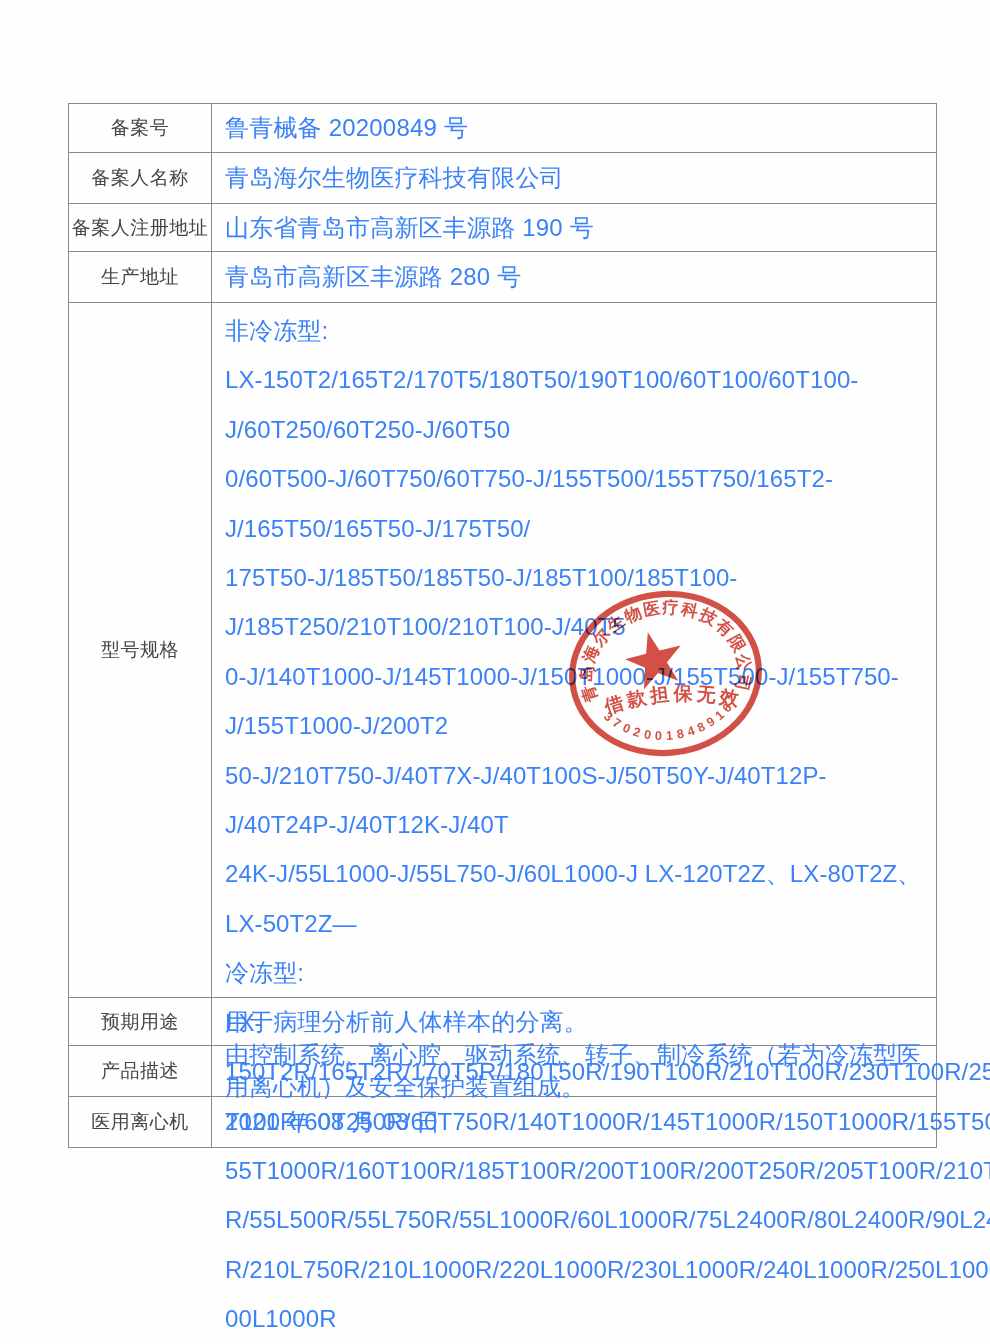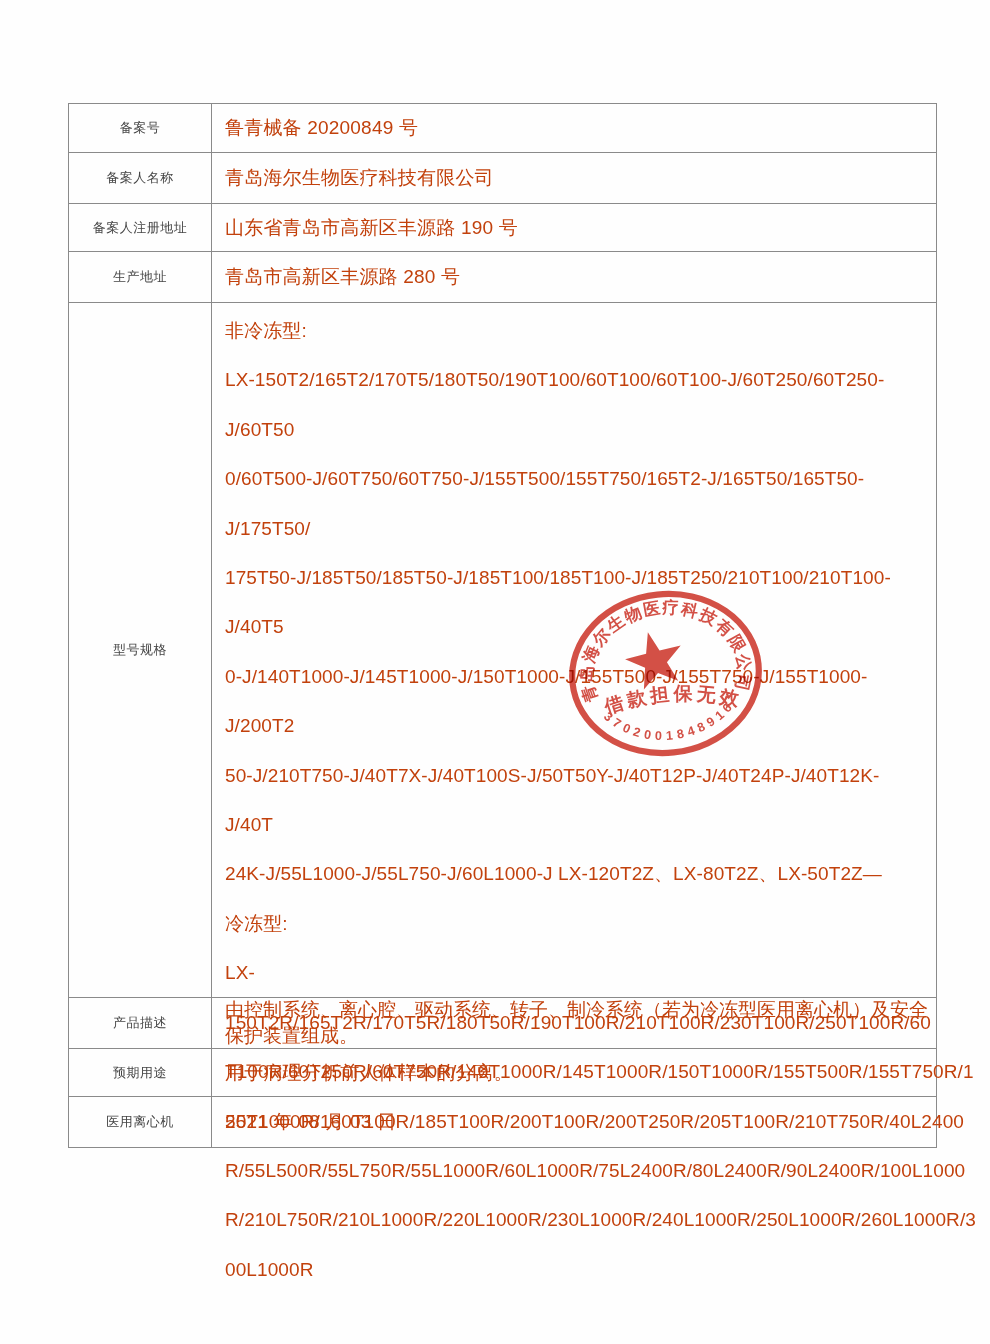--- a/index.html
+++ b/index.html
@@ -16,30 +16,30 @@
   .doc-table {
     position:absolute; left:68px; top:103px; width:867px;
     border:1.6px solid #8a8a8a;
     background:transparent;
   }
   .t-row { display:flex; }
   .t-row + .t-row { border-top:1.6px solid #8a8a8a; }
   .label-cell {
     width:142px; flex:none;
     display:flex; align-items:center; justify-content:center;
-    font-size:13px; letter-spacing:.5px;
+    font-size:19px; letter-spacing:.5px;
     color:#454545;
   }
   .value-cell {
     flex:1; min-width:0;
     border-left:1.6px solid #8a8a8a;
     display:flex; align-items:center;
     padding:0 13px;
-    font-size:19px; letter-spacing:.2px;
-    color:#c2410c;
+    font-size:24px; letter-spacing:.2px;
+    color:#3b82f6;
   }
   .value-cell.spec {
     display:block;
     padding:3px 13px 0 13px;
     line-height:49.4px;
     white-space:pre-line;
     letter-spacing:.1px;
   }
   .value-cell.desc { letter-spacing:0; padding-right:6px; }
 
@@ -94,28 +94,28 @@
 24K-J/55L1000-J/55L750-J/60L1000-J LX-120T2Z、LX-80T2Z、LX-50T2Z—
 冷冻型:
 LX-150T2R/165T2R/170T5R/180T50R/190T100R/210T100R/230T100R/250T100R/60
 T100R/60T250R/60T750R/140T1000R/145T1000R/150T1000R/155T500R/155T750R/1
 55T1000R/160T100R/185T100R/200T100R/200T250R/205T100R/210T750R/40L2400
 R/55L500R/55L750R/55L1000R/60L1000R/75L2400R/80L2400R/90L2400R/100L1000
 R/210L750R/210L1000R/220L1000R/230L1000R/240L1000R/250L1000R/260L1000R/3
 00L1000R</div>
     </div>
 
+    <div class="t-row" style="height:47px">
+      <div class="label-cell">预期用途</div>
+      <div class="value-cell">用于病理分析前人体样本的分离。</div>
+    </div>
+
     <div class="t-row" style="height:50px">
       <div class="label-cell">产品描述</div>
       <div class="value-cell desc">由控制系统、离心腔、驱动系统、转子、制冷系统（若为冷冻型医用离心机）及安全保护装置组成。</div>
-    </div>
-
-    <div class="t-row" style="height:47px">
-      <div class="label-cell">预期用途</div>
-      <div class="value-cell">用于病理分析前人体样本的分离。</div>
     </div>
 
 
     <div class="t-row" style="height:50px">
       <div class="label-cell">医用离心机</div>
       <div class="value-cell">2021 年 08 月 03 日</div>
     </div>
 
   </div>
 

